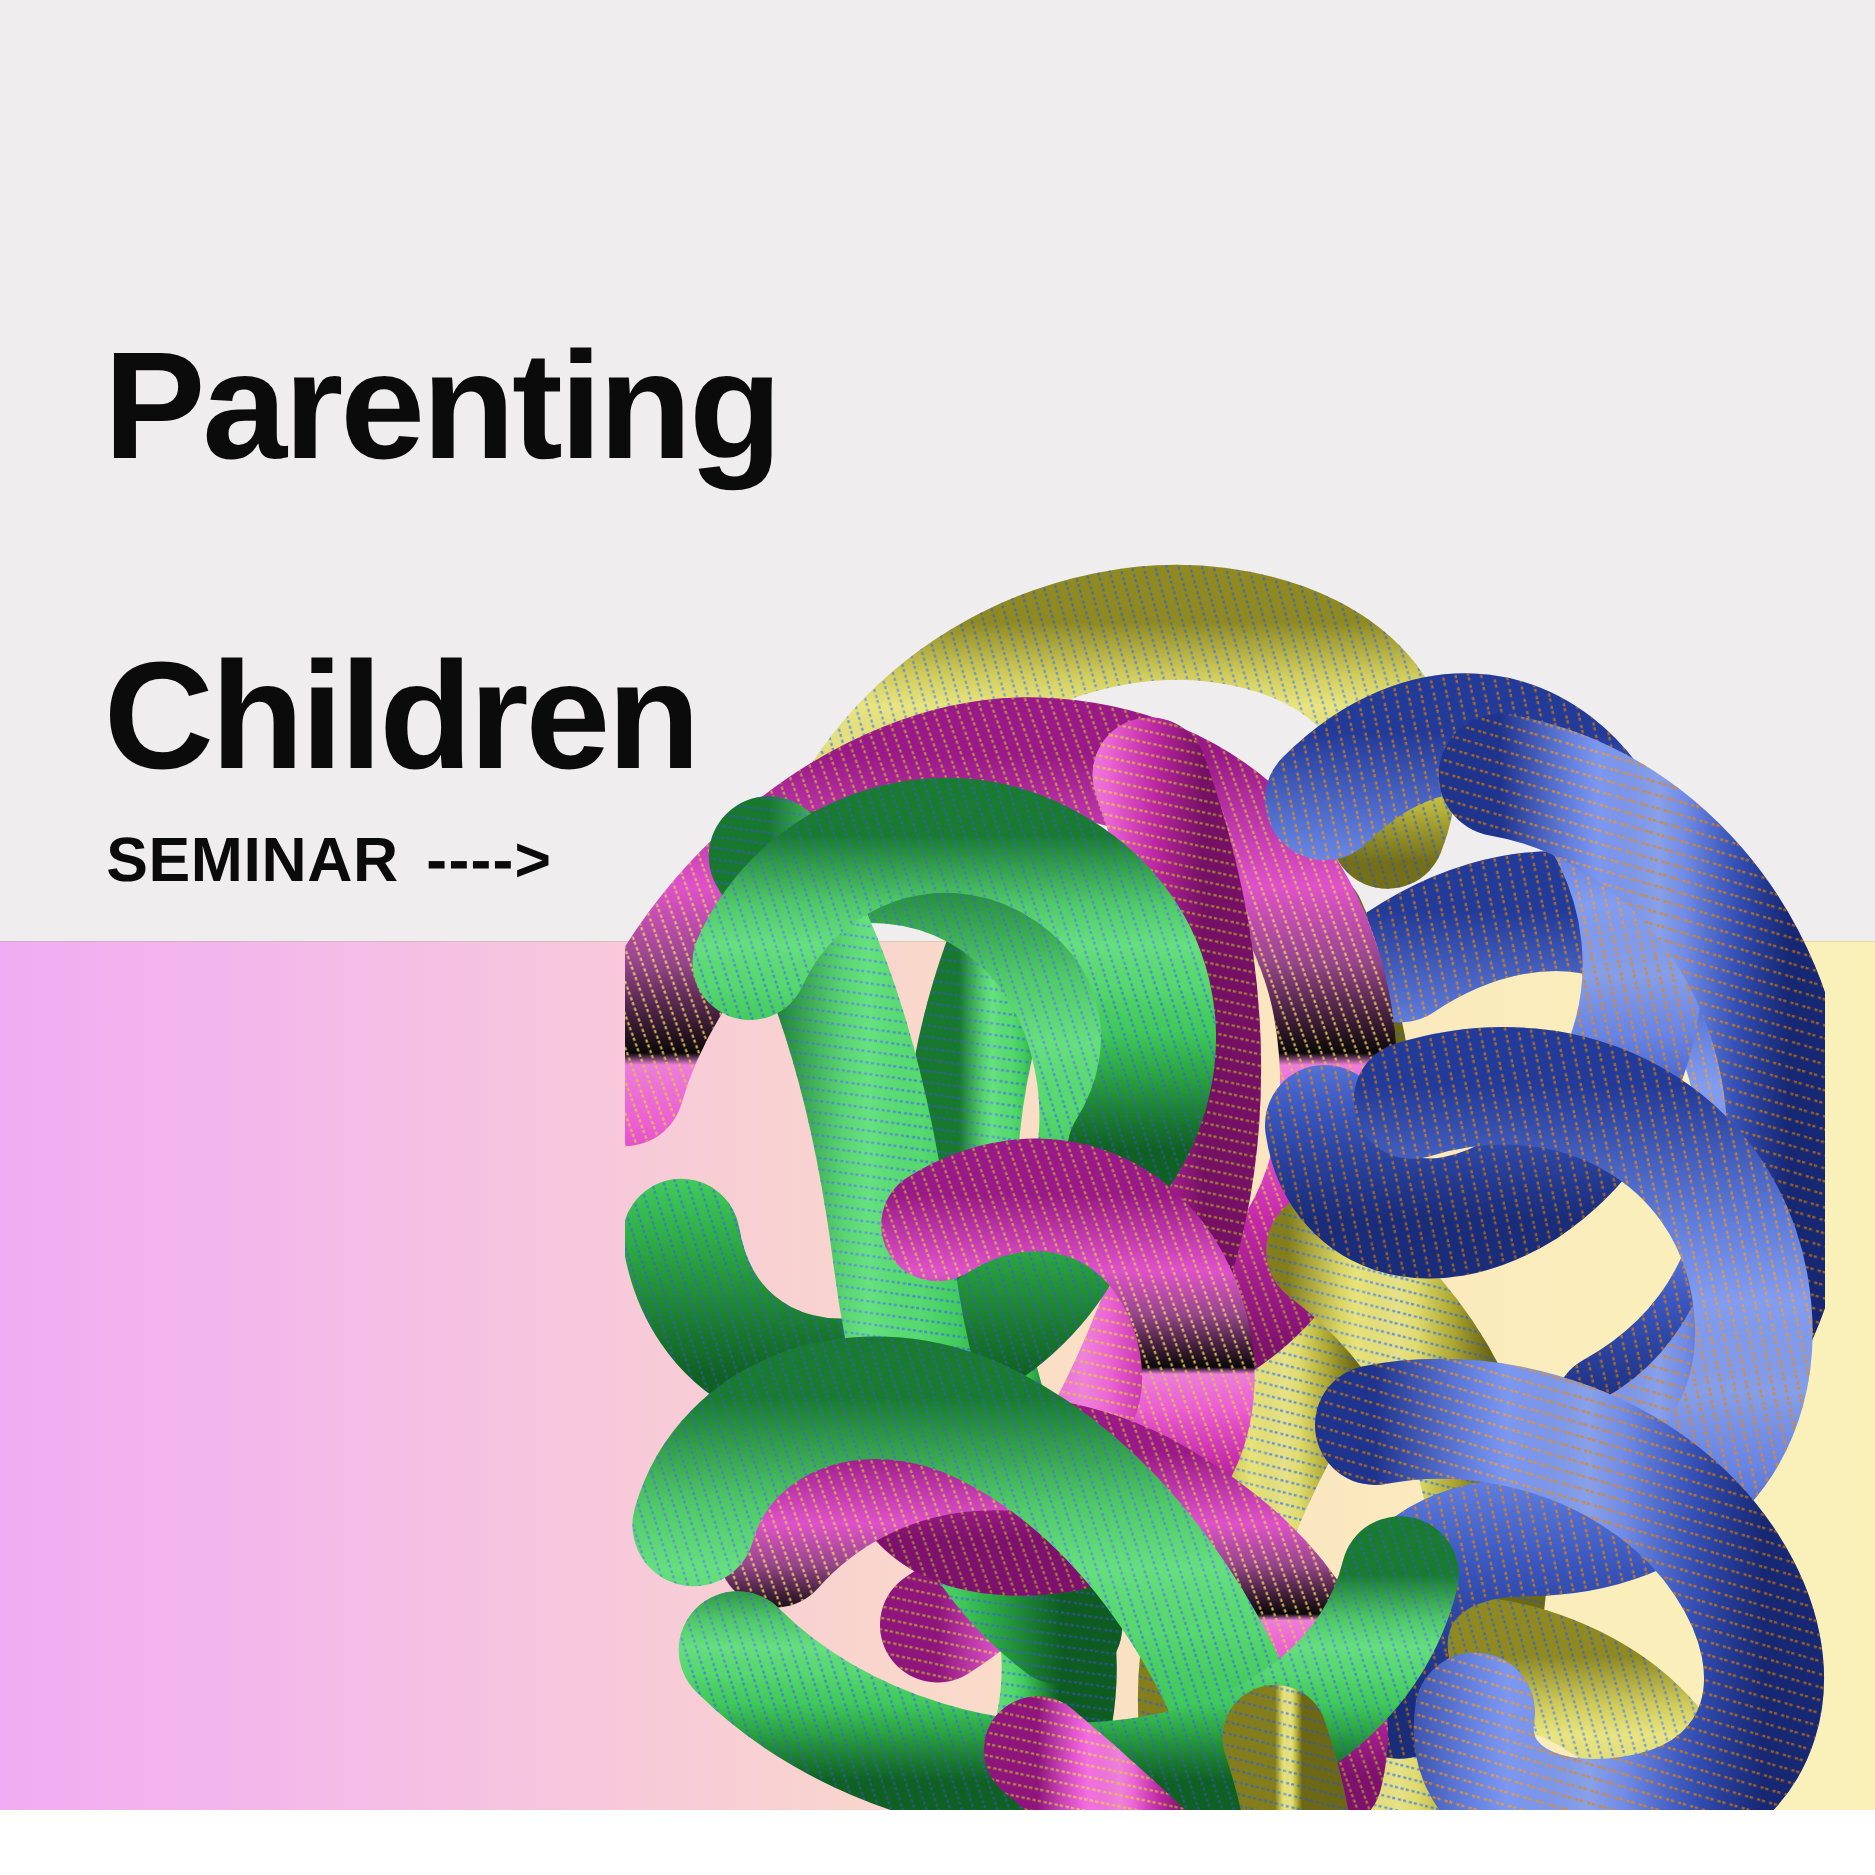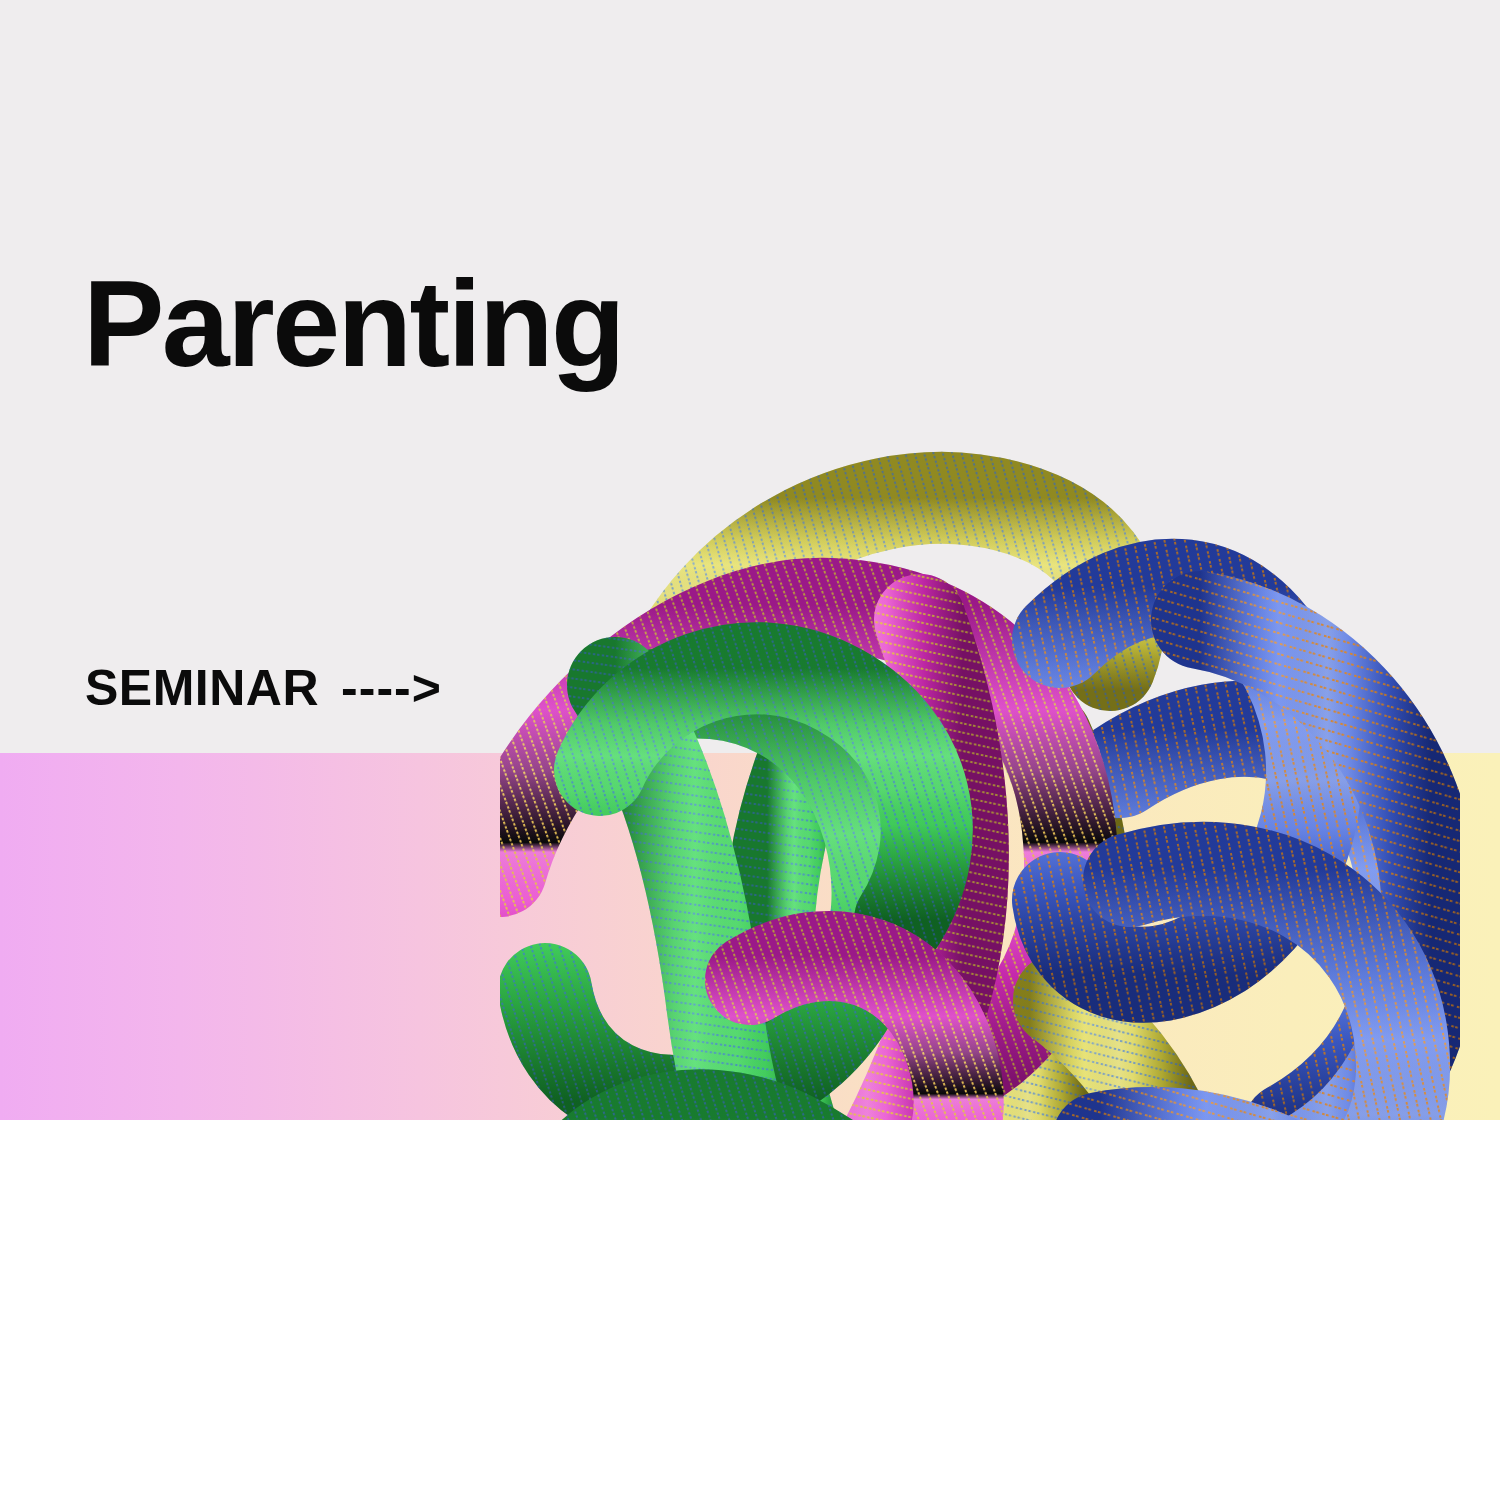--- a/index.html
+++ b/index.html
@@ -4,21 +4,21 @@
 <title>Seminar Poster</title>
 <style>
   html, body {
     margin: 0;
     padding: 0;
     background: #ffffff;
   }
   #poster {
     position: relative;
     width: 1500px;
-    height: 1120px;
+    height: 1448px;
     overflow: hidden;
     font-family: "Liberation Sans", "DejaVu Sans", sans-serif;
     background: #4d7c0f;
   }
 
   
   #bg-top {
     position: absolute;
     left: 0; top: 0;
     width: 1500px;
@@ -365,20 +365,21 @@
           <path d="M520 950 C 540 1010, 545 1060, 540 1070" fill="none" stroke="url(#gYelV)" stroke-width="84" stroke-linecap="round"></path>
           <path d="M520 950 C 540 1010, 545 1060, 540 1070" fill="none" stroke="url(#pYelStitchH)" stroke-width="84" stroke-linecap="round"></path>
           <path d="M520 950 C 540 1010, 545 1060, 540 1070" fill="none" stroke="url(#shadeLR)" stroke-width="84" stroke-linecap="round"></path>
         </g>
       </g>
     </svg>
   </div>
 
   <h1 id="headline">
     <span class="hl-line">Parenting</span>
+    <span class="hl-line">Children</span>
   </h1>
 
   <div id="seminar-row">
     <span id="seminar-label">SEMINAR</span>
     <span id="seminar-arrow">----&gt;</span>
   </div>
 
 </div>
 
 </body></html>

